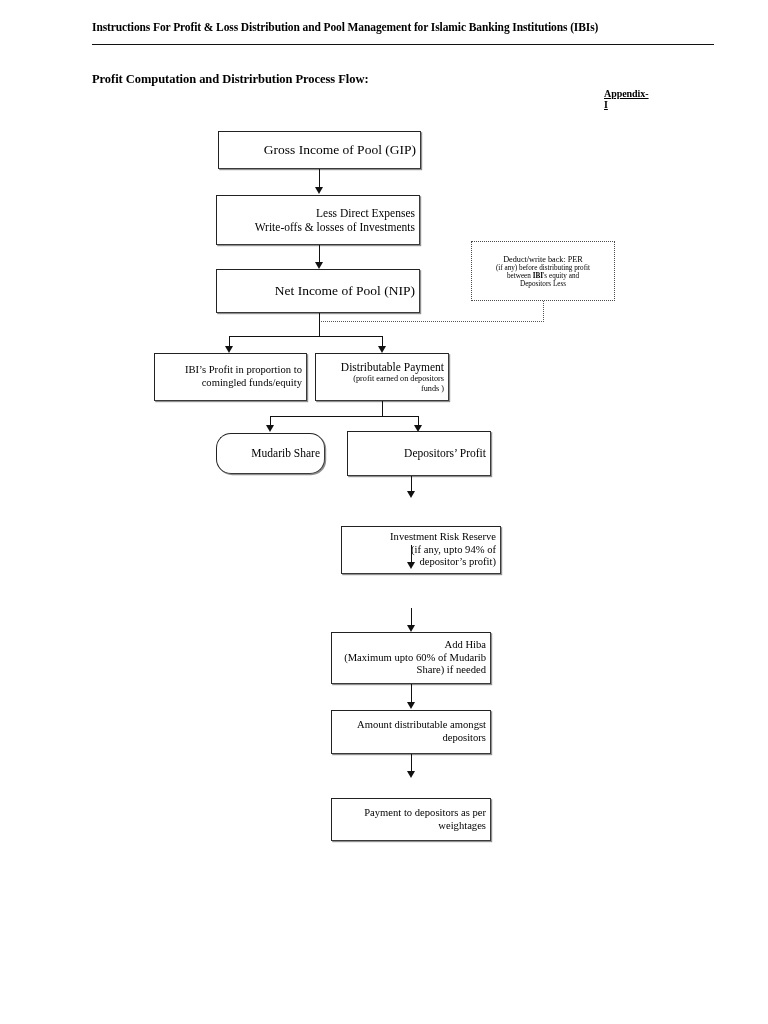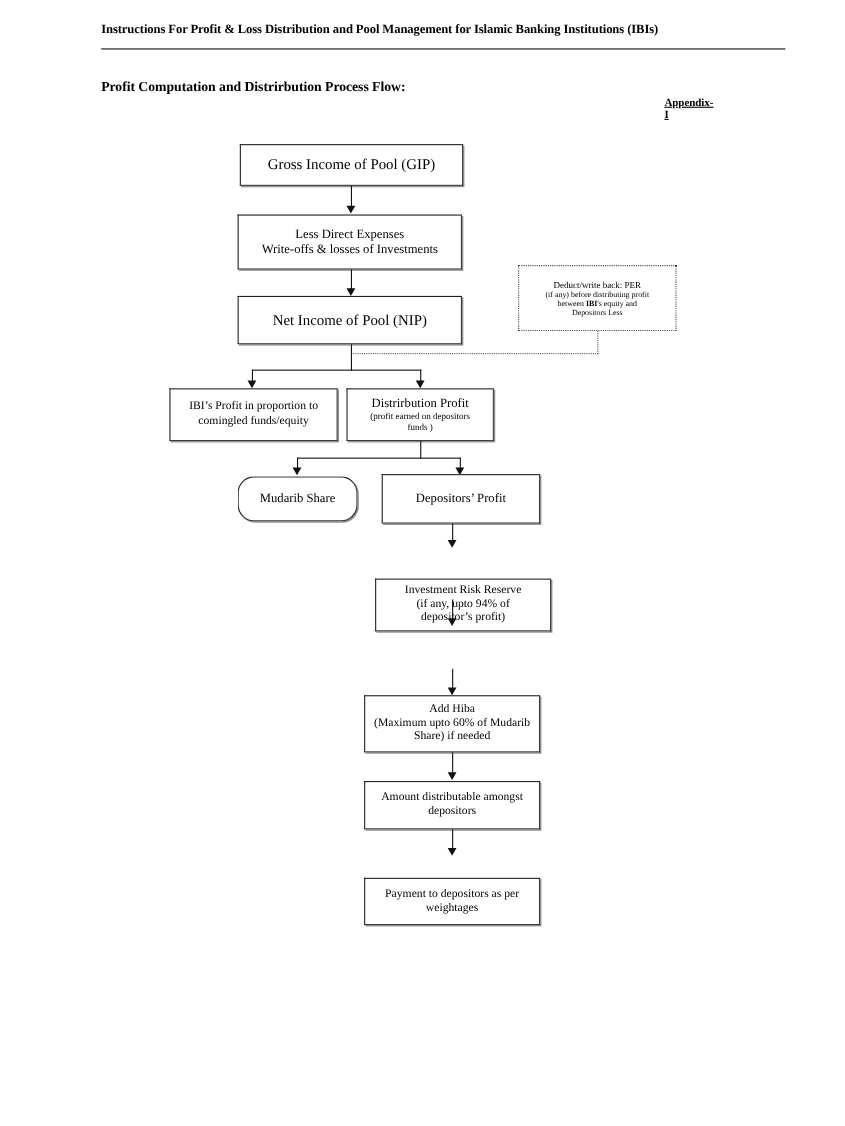--- a/index.html
+++ b/index.html
@@ -67,21 +67,21 @@
     position: absolute;
     box-sizing: border-box;
     background: #ffffff;
     border: 1.1px solid #3a3a3a;
     border-left-color: #222;
     border-top-color: #222;
     box-shadow: 1.2px 1.2px 0 0 #8f8f8f;
     display: flex;
     align-items: center;
     justify-content: center;
-    text-align: center;
+    text-align: right;
     padding: 2px 4px;
   }
   .fbox .txt {
     display: block;
     width: 100%;
     line-height: 1.22;
   }
   .t-lg  { font-size: 13.5px; }
   .t-md  { font-size: 11.5px; }
   .t-sm  { font-size: 10.6px; }
@@ -187,21 +187,21 @@
 
   <div class="fbox" style="left:154px; top:353px; width:153px; height:48px;">
     <span class="txt t-sm">
       <span class="sub-line">IBI’s Profit in proportion to</span>
       <span class="sub-line">comingled funds/equity</span>
     </span>
   </div>
 
   <div class="fbox" style="left:315px; top:353px; width:134px; height:48px;">
     <span class="txt">
-      <span class="sub-line t-md">Distrirbution Profit</span>
+      <span class="sub-line t-md">Distributable Payment</span>
       <span class="sub-line t-xs">(profit earned on depositors</span>
       <span class="sub-line t-xs">funds )</span>
     </span>
   </div>
 
   <div class="vline" style="left:382px; top:401px; height:16px;"></div>
   <div class="hline" style="left:270px; top:416px; width:149px;"></div>
   <div class="vline" style="left:270px; top:416px; height:12px;"></div>
   <div class="arrow" style="left:265.5px; top:425px;"></div>
   <div class="vline" style="left:418px; top:416px; height:12px;"></div>

